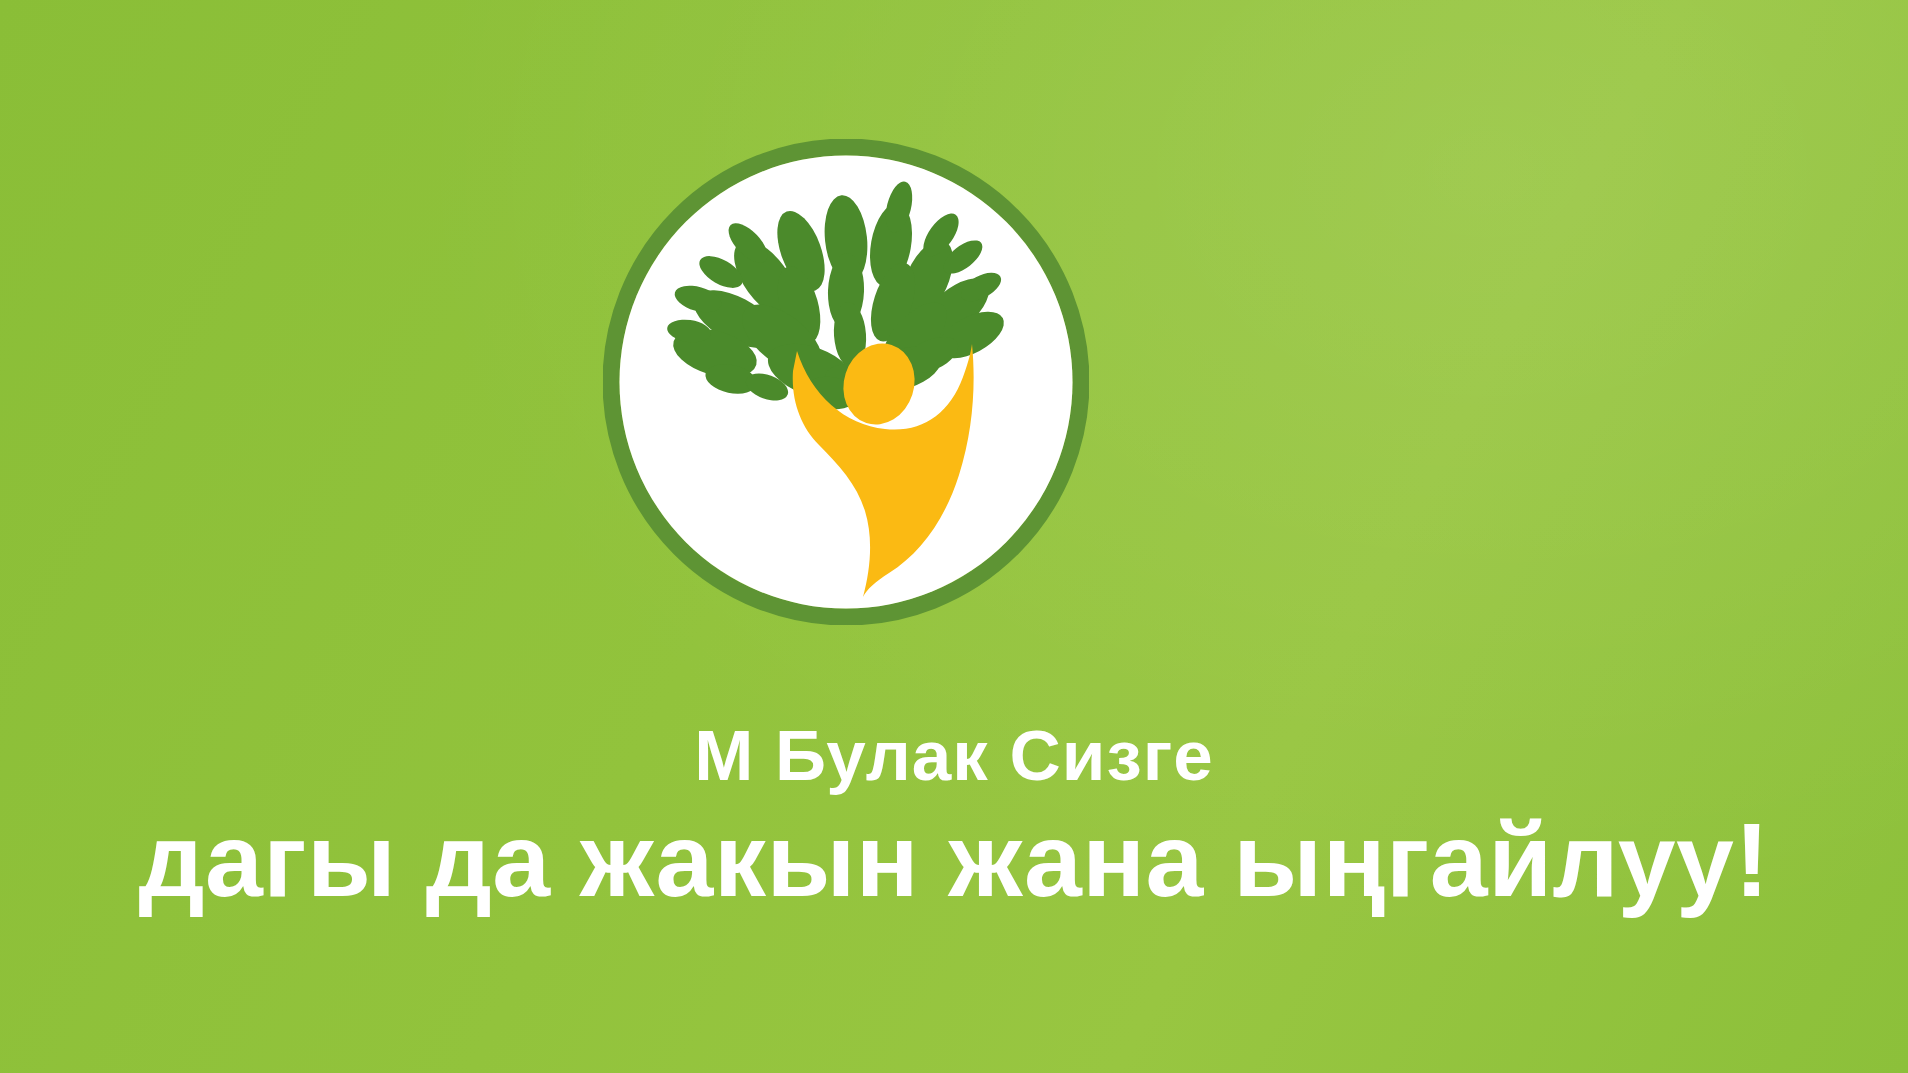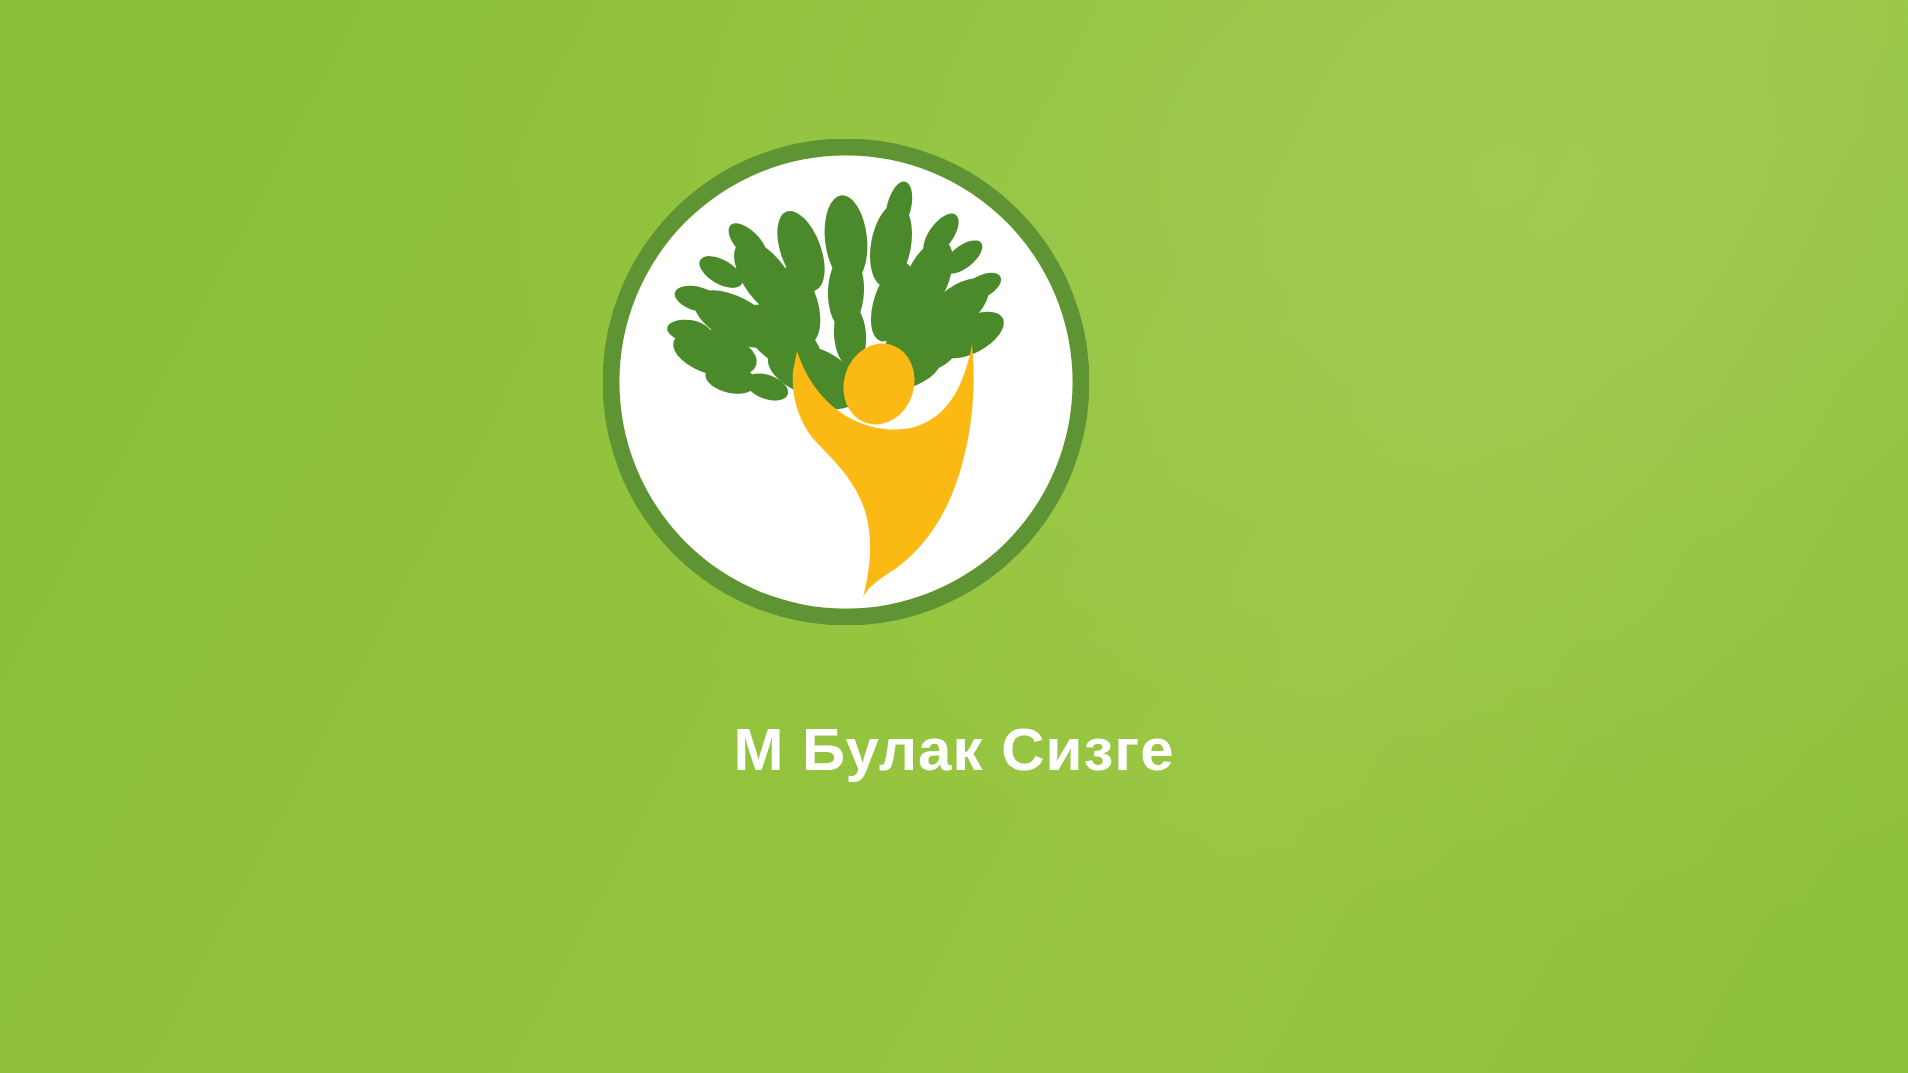--- a/index.html
+++ b/index.html
@@ -55,21 +55,21 @@
     letter-spacing: 0.5px;
     line-height: 1.06;
     -webkit-font-smoothing: antialiased;
   }
   .headline-line {
     display: block;
     white-space: nowrap;
     text-rendering: optimizeLegibility;
   }
   #headline-line-1 {
-    font-size: 60px;
+    font-size: 71px;
     letter-spacing: 1px;
     margin-bottom: 12px;
   }
   #headline-line-2 {
     font-size: 104px;
     letter-spacing: 0.5px;
   }
 </style>
 </head>
 <body>
@@ -135,15 +135,16 @@
                  C 268 428 270 398 262 372
                  C 254 346 236 326 216 306
                  C 198 288 188 262 190 232
                  Z"></path>
       </g>
     </svg>
   </div>
 
   <div id="headline">
     <span class="headline-line" id="headline-line-1">М Булак Сизге</span>
+    <span class="headline-line" id="headline-line-2">дагы да жакын жана ыңгайлуу!</span>
   </div>
 
 </div>
 
 </body></html>

